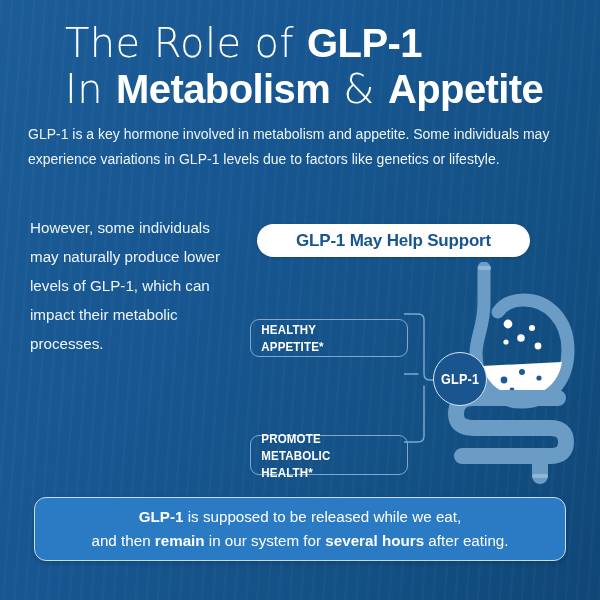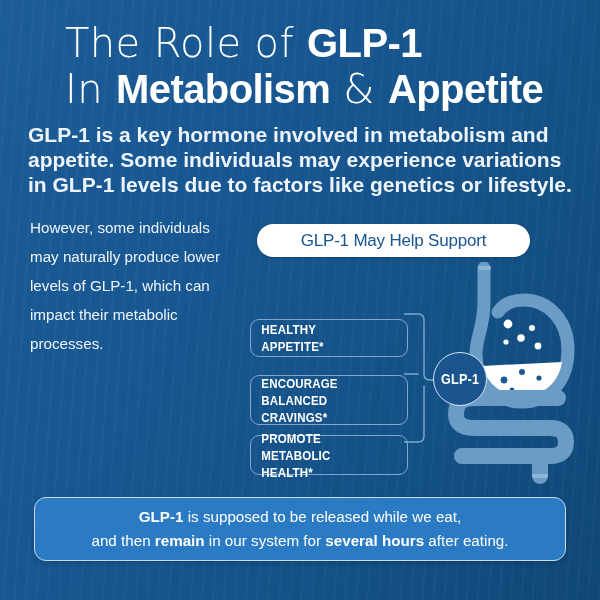--- a/index.html
+++ b/index.html
@@ -69,23 +69,23 @@
     letter-spacing: -0.6px;
   }
 
   
   #intro-paragraph {
     position: absolute;
     left: 28px;
     top: 122px;
     width: 548px;
     color: #eef4fa;
-    font-size: 21px;
+    font-size: 14px;
     line-height: 25px;
-    font-weight: 700;
+    font-weight: 400;
   }
 
   
   #left-paragraph {
     position: absolute;
     left: 30px;
     top: 213px;
     width: 205px;
     color: #eef4fa;
     font-size: 15.2px;
@@ -103,21 +103,21 @@
     background: #ffffff;
     border-radius: 17px;
     display: flex;
     align-items: center;
     justify-content: center;
     box-shadow: 0 1px 3px rgba(0,0,0,0.18);
   }
   #support-pill-label {
     color: #18548f;
     font-size: 17px;
-    font-weight: normal;
+    font-weight: bold;
     letter-spacing: -0.2px;
   }
 
   
   .benefit-box {
     position: absolute;
     left: 250px;
     width: 158px;
     border: 1.3px solid #7fa8cd;
     border-radius: 9px;
@@ -229,23 +229,20 @@
 
   <div id="left-paragraph">However, some individuals may naturally produce lower levels of GLP-1, which can impact their metabolic processes.</div>
 
   <div id="support-pill">
     <span id="support-pill-label">GLP-1 May Help Support</span>
   </div>
 
   <div class="benefit-box" id="benefit-box-0">
     <span class="benefit-label">HEALTHY APPETITE*</span>
   </div>
-  <div class="benefit-box" id="benefit-box-1">
-    <span class="benefit-label">ENCOURAGE BALANCED CRAVINGS*</span>
-  </div>
   <div class="benefit-box" id="benefit-box-2">
     <span class="benefit-label">PROMOTE METABOLIC HEALTH*</span>
   </div>
 
   <svg id="connector-bracket" viewBox="0 0 60 180">
     <path d="M 0 24 L 14 24 Q 20 24 20 30 L 20 84 Q 20 90 26 90 L 44 90" fill="none" stroke="#7fa8cd" stroke-width="1.4" stroke-linecap="round"></path>
     <path d="M 0 84 L 14 84" fill="none" stroke="#7fa8cd" stroke-width="1.4" stroke-linecap="round"></path>
     <path d="M 0 152 L 14 152 Q 20 152 20 146 L 20 96" fill="none" stroke="#7fa8cd" stroke-width="1.4" stroke-linecap="round"></path>
   </svg>
 

